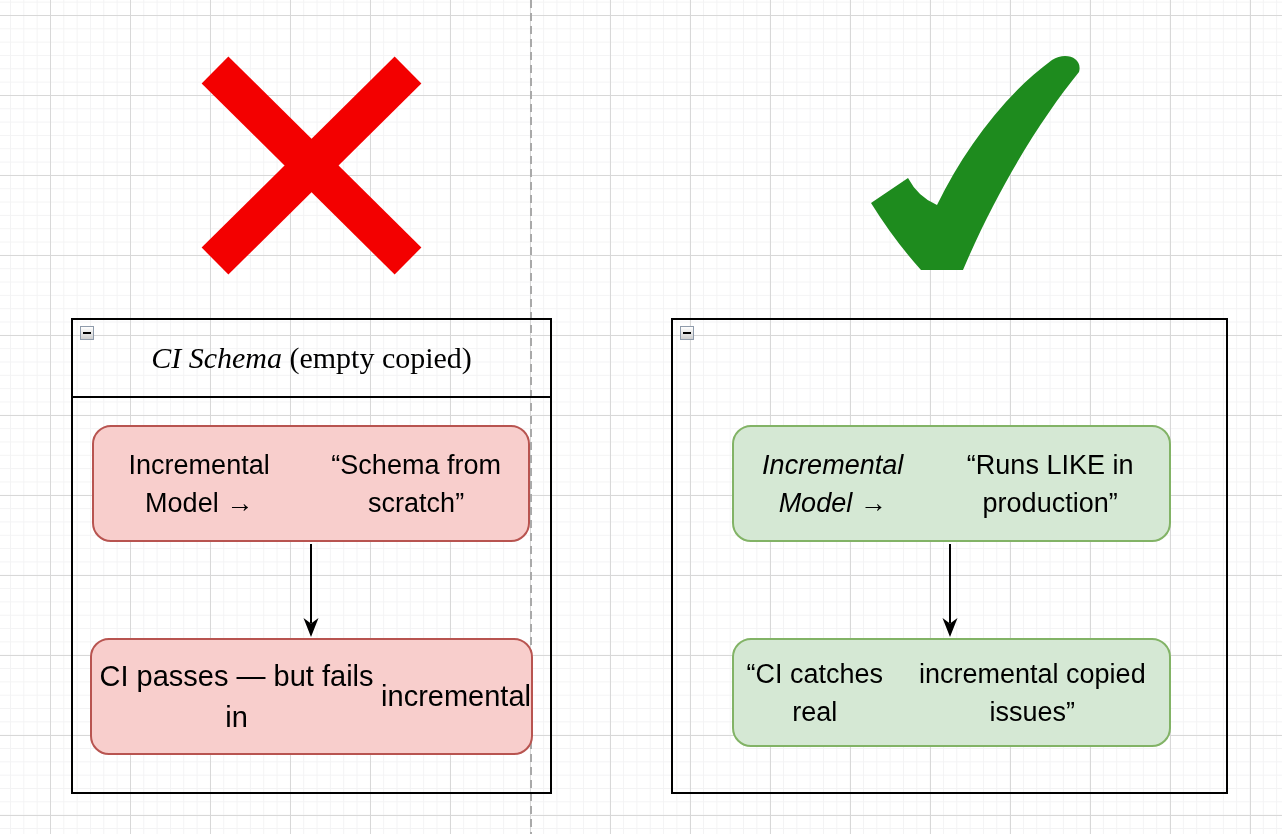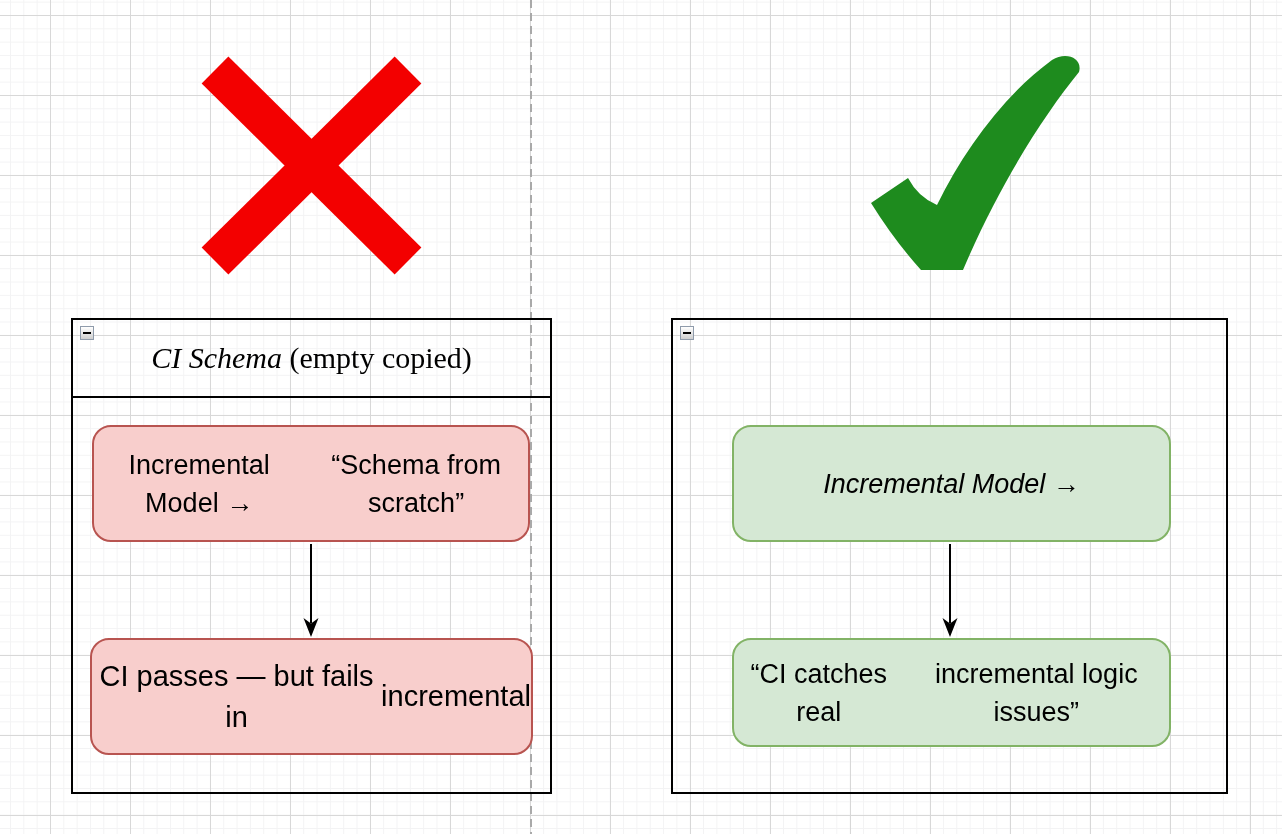--- a/index.html
+++ b/index.html
@@ -137,24 +137,25 @@
     <div>Incremental Model →</div>
     <div>“Schema from scratch”</div>
   </div>
   <div class="step red step-l2">
     <div>CI passes — but fails in</div>
     <div>incremental</div>
   </div>
 
   <div class="step green step-r1">
     <div class="it">Incremental Model →</div>
+    <div>“Runs LIKE in production”</div>
   </div>
   <div class="step green step-r2">
     <div>“CI catches real</div>
-    <div>incremental logic issues”</div>
+    <div>incremental copied issues”</div>
   </div>
 
   <svg class="abs" style="left:302px; top:544px;" width="18" height="94" viewBox="0 0 18 94">
     <line x1="9" y1="0" x2="9" y2="79" stroke="#000" stroke-width="2"></line>
     <path d="M9 93 L1.5 74 L9 79.5 L16.5 74 Z" fill="#000"></path>
   </svg>
   <svg class="abs" style="left:941px; top:544px;" width="18" height="94" viewBox="0 0 18 94">
     <line x1="9" y1="0" x2="9" y2="79" stroke="#000" stroke-width="2"></line>
     <path d="M9 93 L1.5 74 L9 79.5 L16.5 74 Z" fill="#000"></path>
   </svg>

